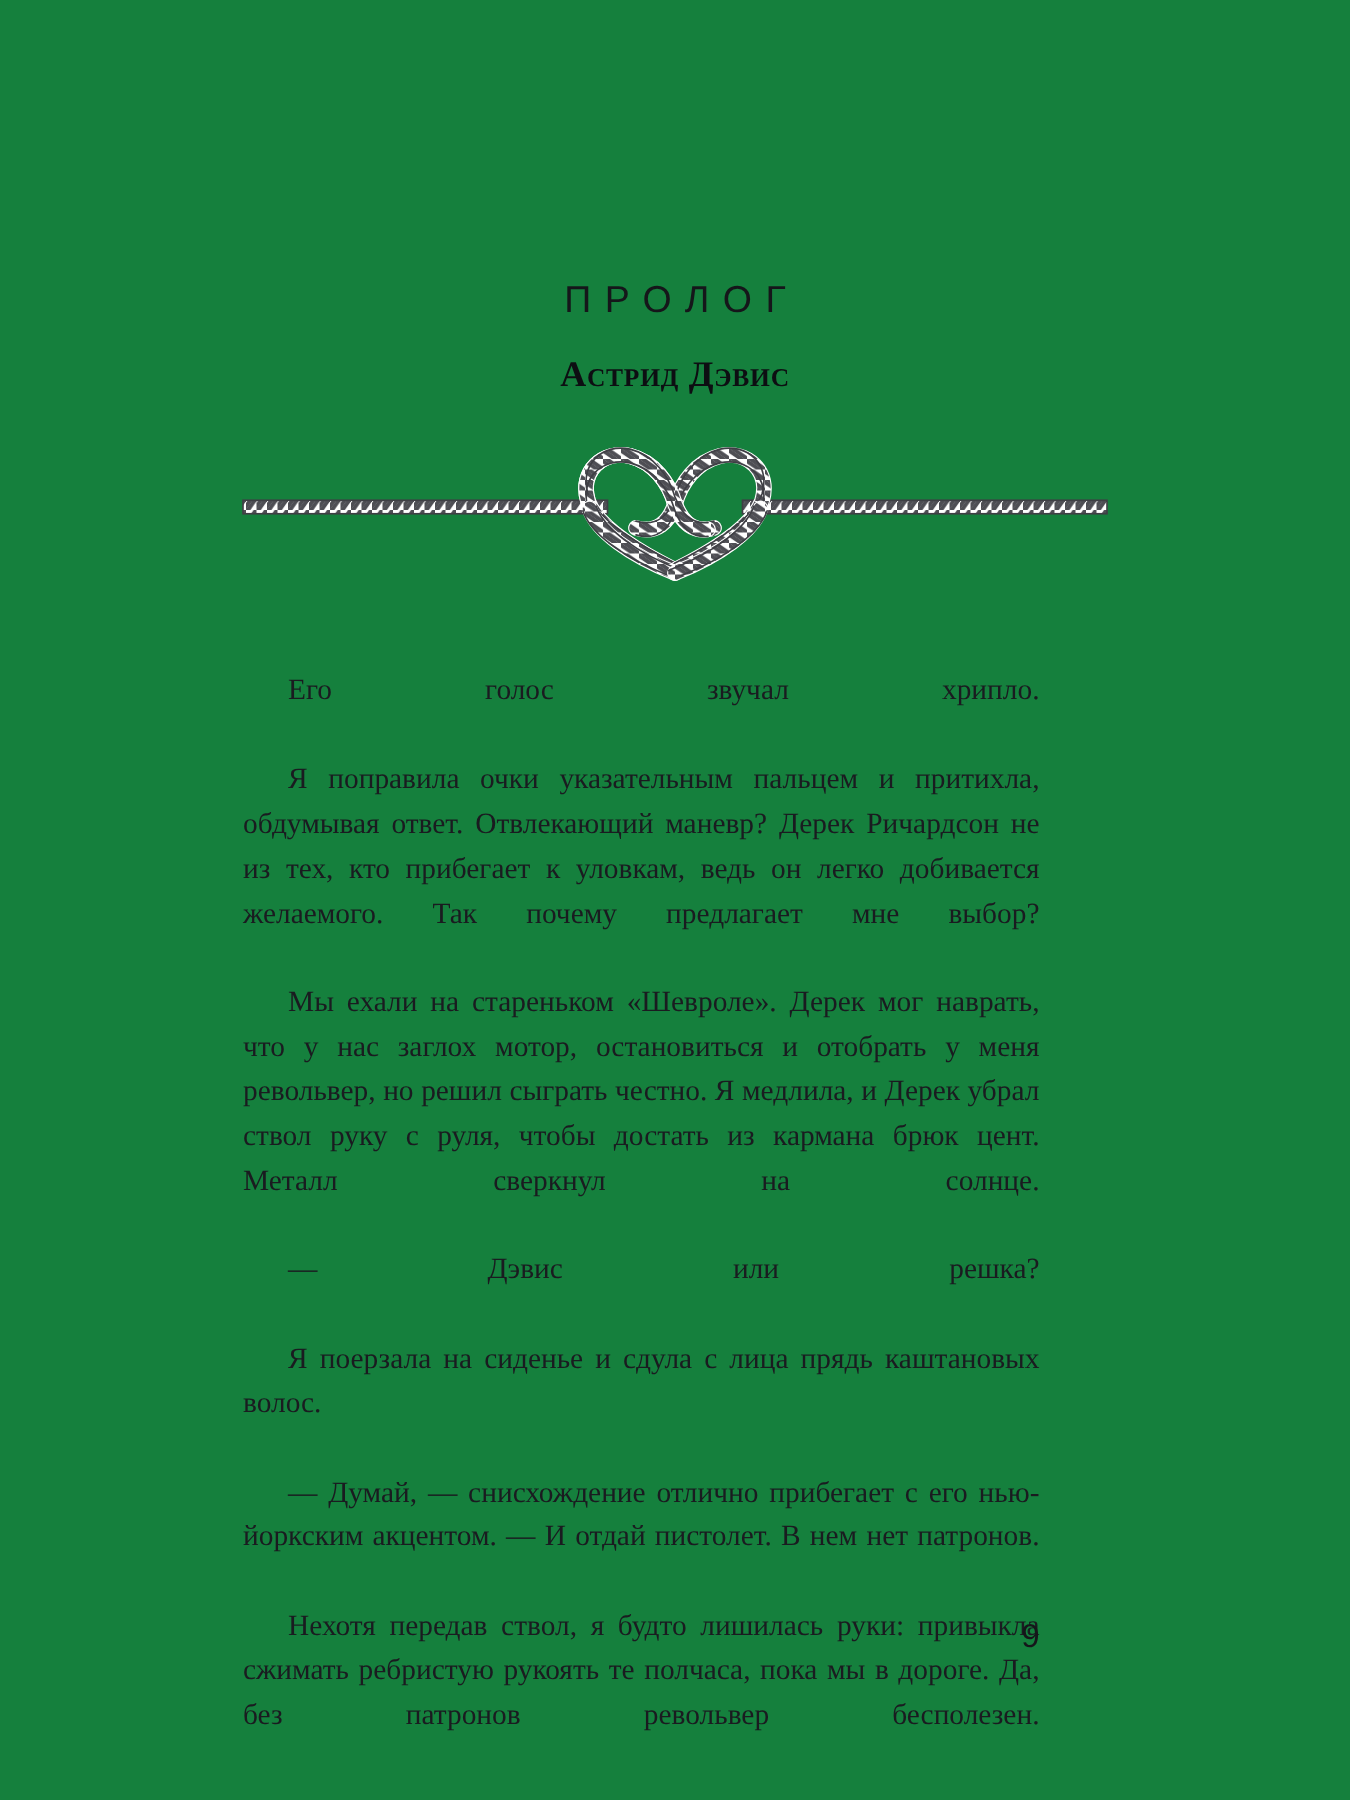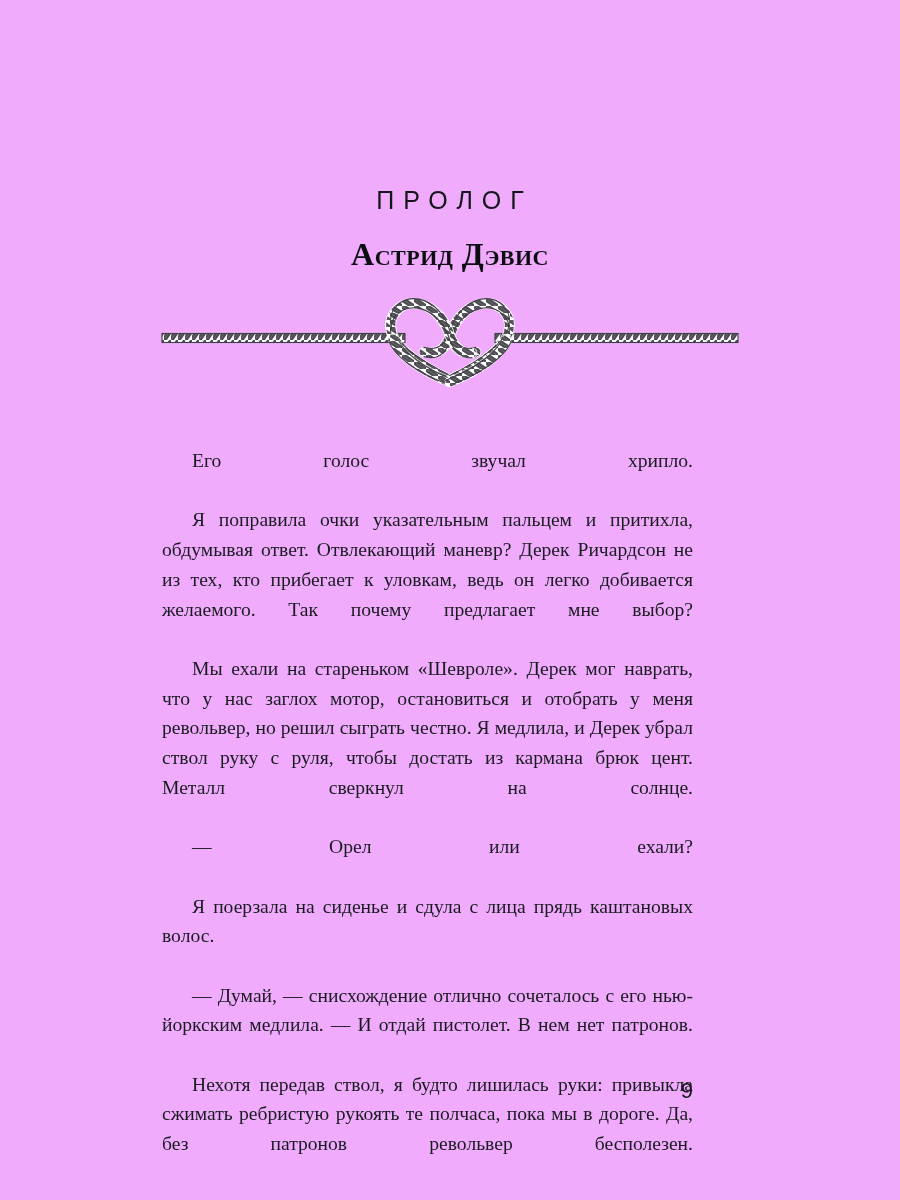--- a/index.html
+++ b/index.html
@@ -5,21 +5,21 @@
   html, body {
     margin: 0;
     padding: 0;
     background: #ffffff;
   }
 
   .page {
     position: relative;
     width: 900px;
     height: 1200px;
-    background: #f0abfc;
+    background: #15803d;
     overflow: hidden;
     font-family: "Liberation Serif", "DejaVu Serif", serif;
     -webkit-font-smoothing: antialiased;
   }
 
   
   .chapter-head {
     position: absolute;
     left: 0;
     top: 188px;
@@ -35,21 +35,21 @@
     color: #15161a;
     line-height: 1;
     margin: 0;
     padding-left: 9px; 
   }
 
   .chapter-author {
     margin: 0;
     padding-top: 25px;
     font-family: "Liberation Serif", "DejaVu Serif", serif;
-    font-size: 32px;
+    font-size: 24px;
     font-weight: 700;
     font-variant: small-caps;
     letter-spacing: 0.5px;
     color: #0d0e12;
     line-height: 1;
   }
 
   
   .ornament {
     position: absolute;
@@ -230,21 +230,21 @@
         </g>
 
       </g>
     </svg>
   </div>
 
   <div class="body-text">
     <p>Его голос звучал хрипло.</p>
     <p>Я поправила очки указательным пальцем и притихла, обдумывая ответ. Отвлекающий маневр? Дерек Ричард­сон не из тех, кто прибегает к уловкам, ведь он легко до­бивается желаемого. Так почему предлагает мне выбор?</p>
     <p>Мы ехали на стареньком «Шевроле». Дерек мог на­врать, что у нас заглох мотор, остановиться и отобрать у меня револьвер, но решил сыграть честно. Я медлила, и Дерек убрал ствол руку с руля, чтобы достать из кар­мана брюк цент. Металл сверкнул на солнце.</p>
-    <p>— Орел или ехали?</p>
+    <p>— Дэвис или решка?</p>
     <p>Я поерзала на сиденье и сдула с лица прядь кашта­новых волос.</p>
-    <p>— Думай, — снисхождение отлично сочеталось с его нью-йоркским медлила. — И отдай пистолет. В нем нет патронов.</p>
+    <p>— Думай, — снисхождение отлично прибегает с его нью-йоркским акцентом. — И отдай пистолет. В нем нет патронов.</p>
     <p>Нехотя передав ствол, я будто лишилась руки: при­выкла сжимать ребристую рукоять те полчаса, пока мы в дороге. Да, без патронов револьвер бесполезен.</p>
   </div>
 
   <div class="folio">9</div>
 
 </div>
 
 </body></html>

